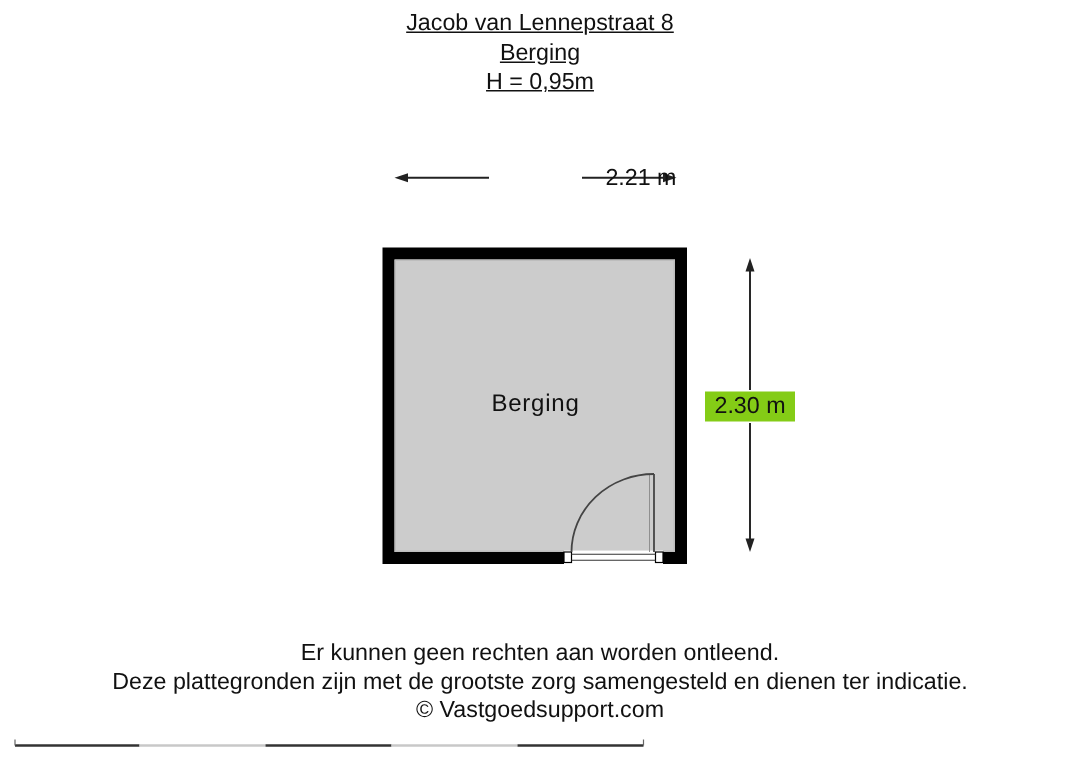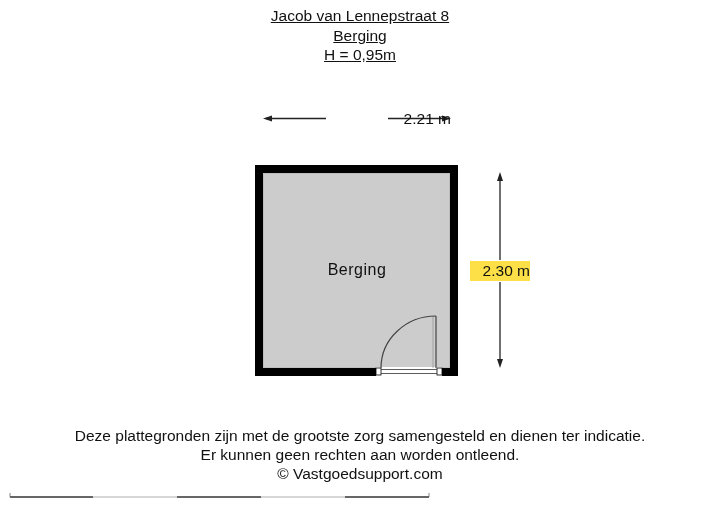--- a/index.html
+++ b/index.html
@@ -5,22 +5,22 @@
   html, body { margin: 0; padding: 0; background: #ffffff; }
   body { width: 720px; height: 509px; position: relative; overflow: hidden;
          font-family: "Liberation Sans", sans-serif; color: #111; }
   .title { position: absolute; left: 0; top: 6px; width: 720px; text-align: center;
            font-size: 15.5px; line-height: 19.5px; text-decoration: underline; }
   .title div { white-space: nowrap; }
   .dim-h { position: absolute; left: 263px; top: 108px; width: 188px; height: 20px; }
   .dim-h .label { position: absolute; left: 0; width: 188px; top: 1px; text-align: right;
                   font-size: 15.5px; line-height: 20px; }
   .dim-v { position: absolute; left: 470px; top: 172px; width: 60px; height: 196px; }
-  .dim-v .label { position: absolute; left: 0; width: 60px; top: 89px; text-align: right;
-                  font-size: 15.5px; line-height: 20px; background: #fde047; }
+  .dim-v .label { position: absolute; left: 0; width: 60px; top: 89px; text-align: center;
+                  font-size: 15.5px; line-height: 20px; background: #84cc16; }
   svg.plan { position: absolute; left: 0; top: 0; }
   .room-label { position: absolute; left: 263px; width: 188px; top: 260px; text-align: center;
                 font-size: 16px; letter-spacing: 0.5px; line-height: 20px; }
   .disclaimer { position: absolute; left: 0; top: 426px; width: 720px; text-align: center;
                 font-size: 15.5px; line-height: 19px; }
   .disclaimer div { white-space: nowrap; }
 </style>
 </head>
 <body>
 
@@ -81,16 +81,16 @@
   <div class="label">2.21 m</div>
 </div>
 
 <div class="dim-v">
   <div class="label">2.30 m</div>
 </div>
 
 <div class="room-label">Berging</div>
 
 <div class="disclaimer">
+  <div>Er kunnen geen rechten aan worden ontleend.</div>
   <div>Deze plattegronden zijn met de grootste zorg samengesteld en dienen ter indicatie.</div>
-  <div>Er kunnen geen rechten aan worden ontleend.</div>
   <div>© Vastgoedsupport.com</div>
 </div>
 
 </body></html>

